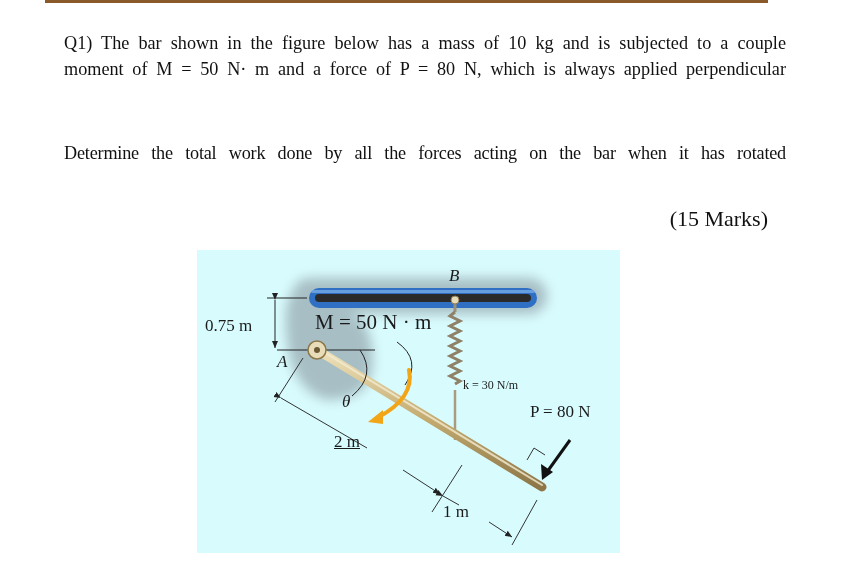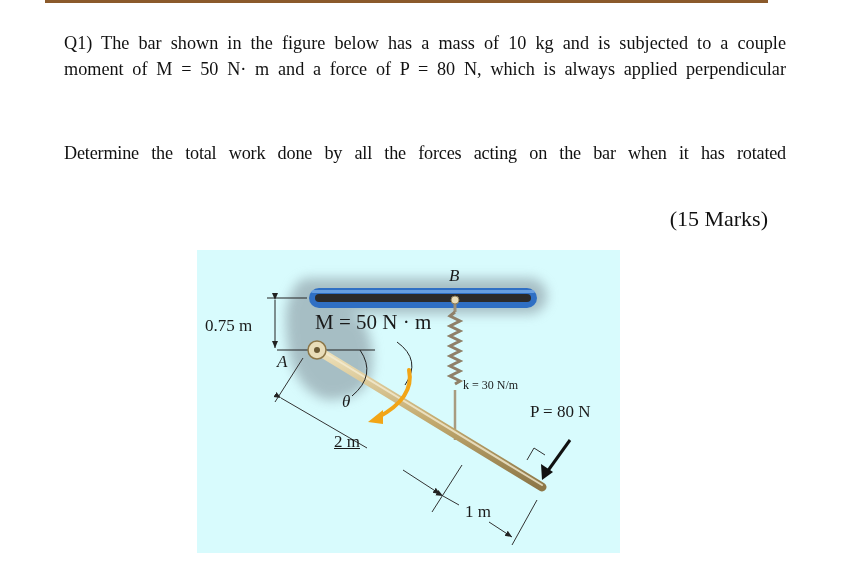--- a/index.html
+++ b/index.html
@@ -103,14 +103,14 @@
   </svg>
 
   <div class="lbl" style="left:8px; top:66px;">0.75 m</div>
   <div class="lbl" style="left:118px; top:60px; font-size:21px;">M = 50 N · m</div>
   <div class="lbl" style="left:80px; top:102px; font-style:italic;">A</div>
   <div class="lbl" style="left:252px; top:16px; font-style:italic;">B</div>
   <div class="lbl" style="left:266px; top:104px; font-size:12px;margin-top:24px;">k = 30 N/m</div>
   <div class="lbl" style="left:145px; top:142px; font-style:italic;">θ</div>
   <div class="lbl" style="left:333px; top:152px; font-size:17px;">P = 80 N</div>
   <div class="lbl" style="left:137px; top:182px;text-decoration:underline;">2 m</div>
-  <div class="lbl" style="left:268px; top:252px;">1 m</div>
+  <div class="lbl" style="left:246px; top:252px;">1 m</div>
 </div>
 
 </body></html>

